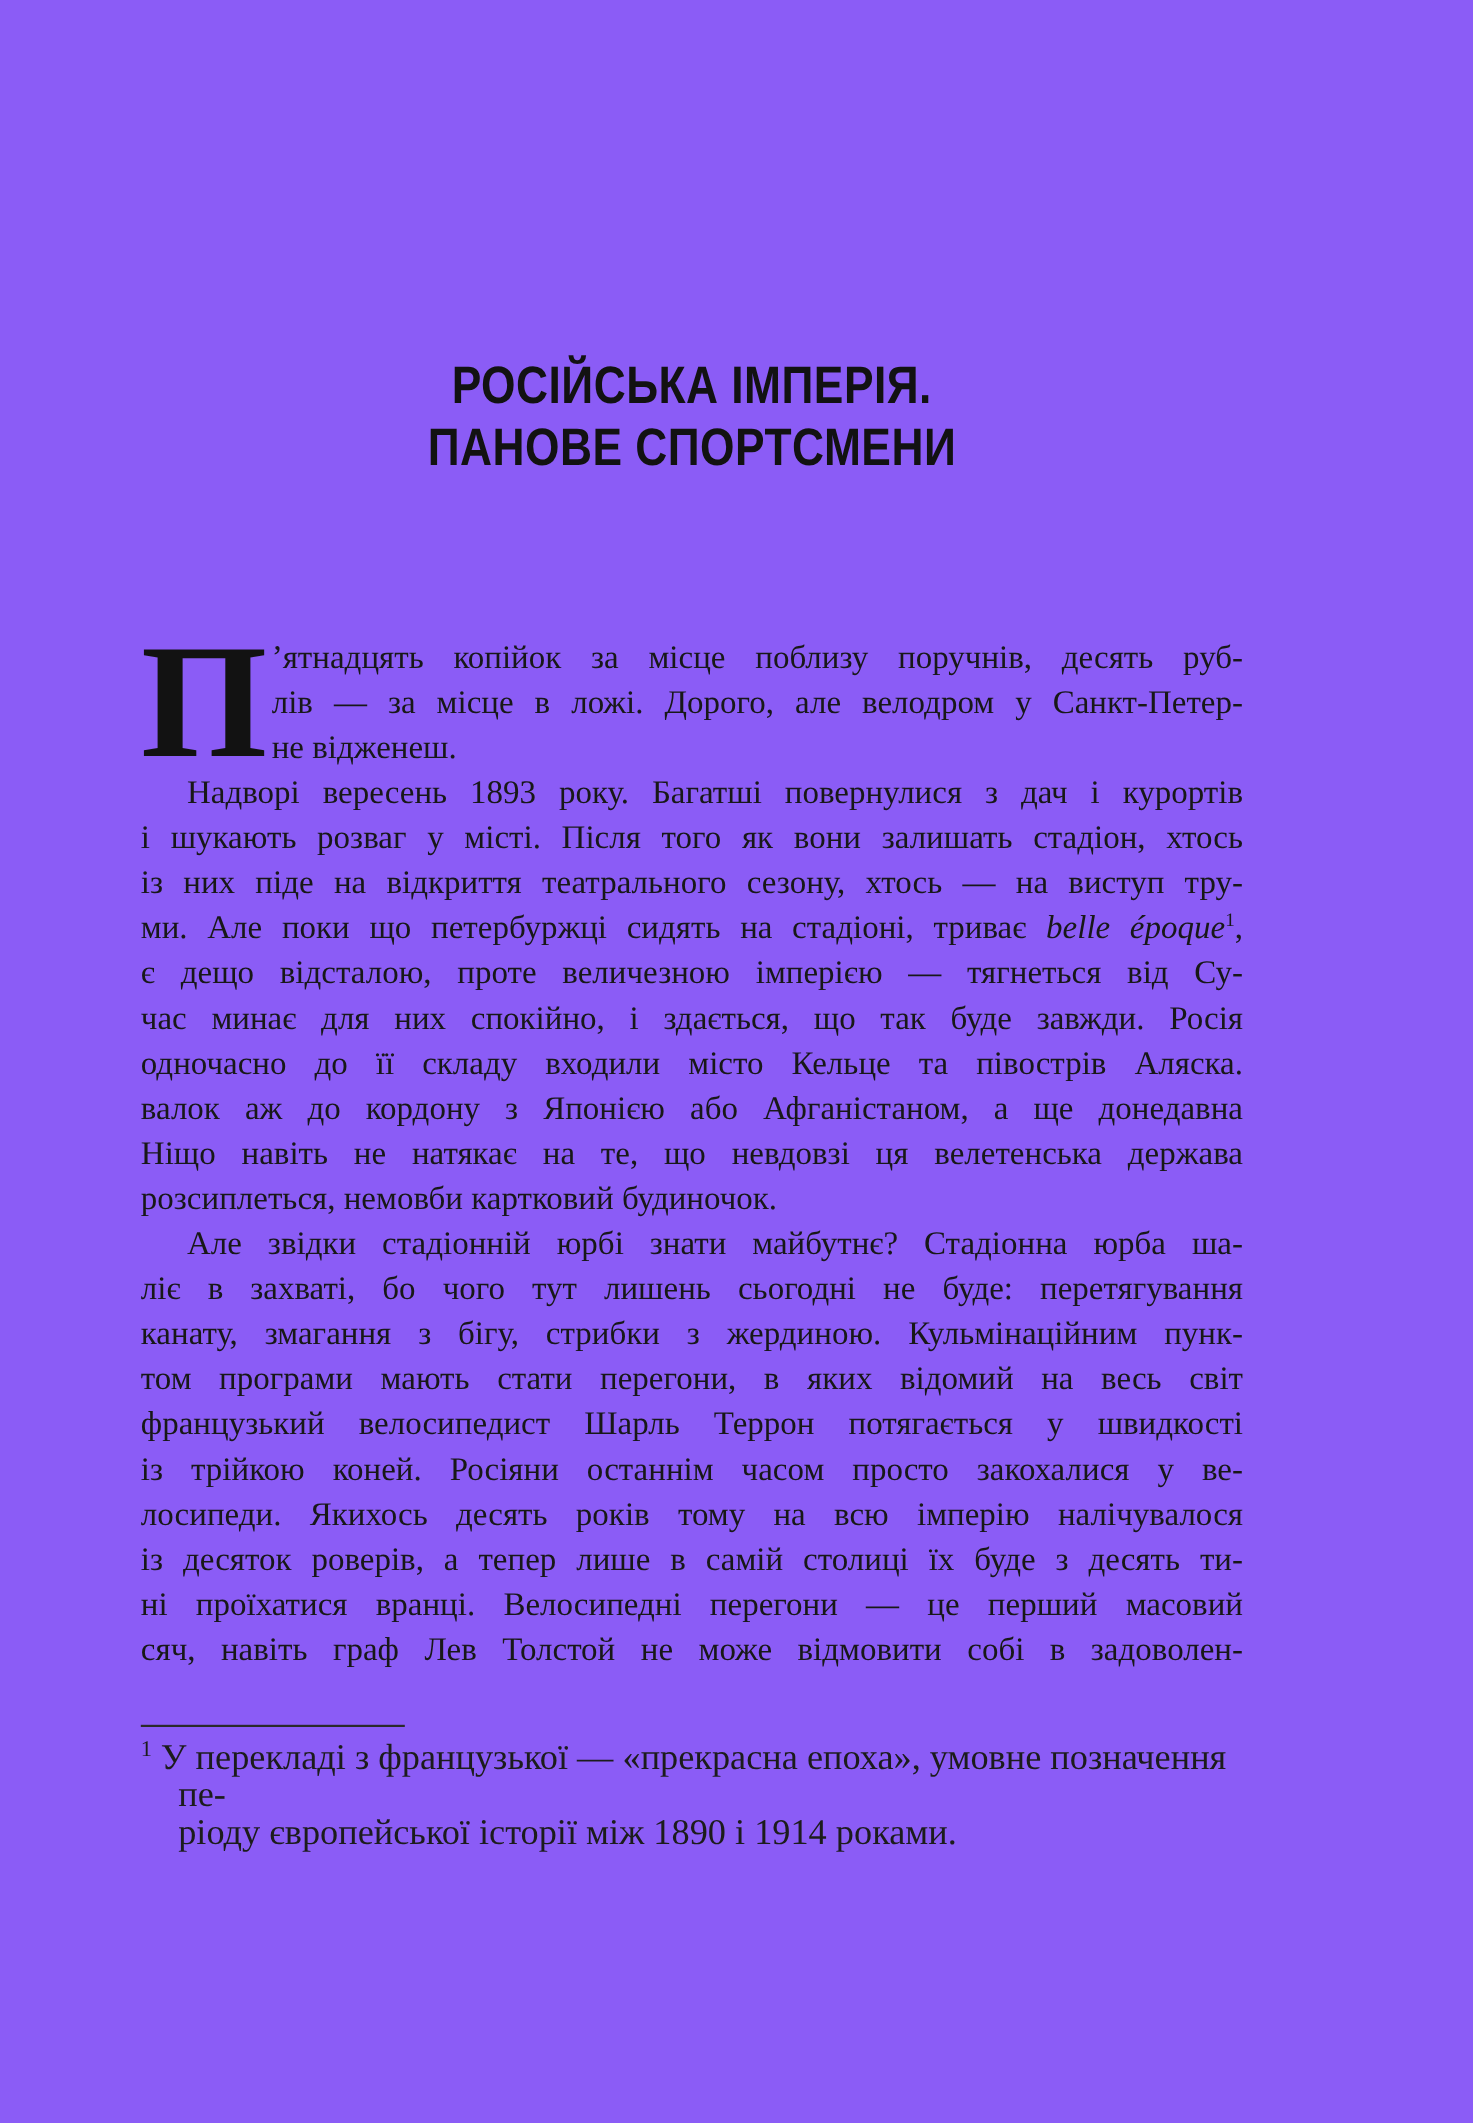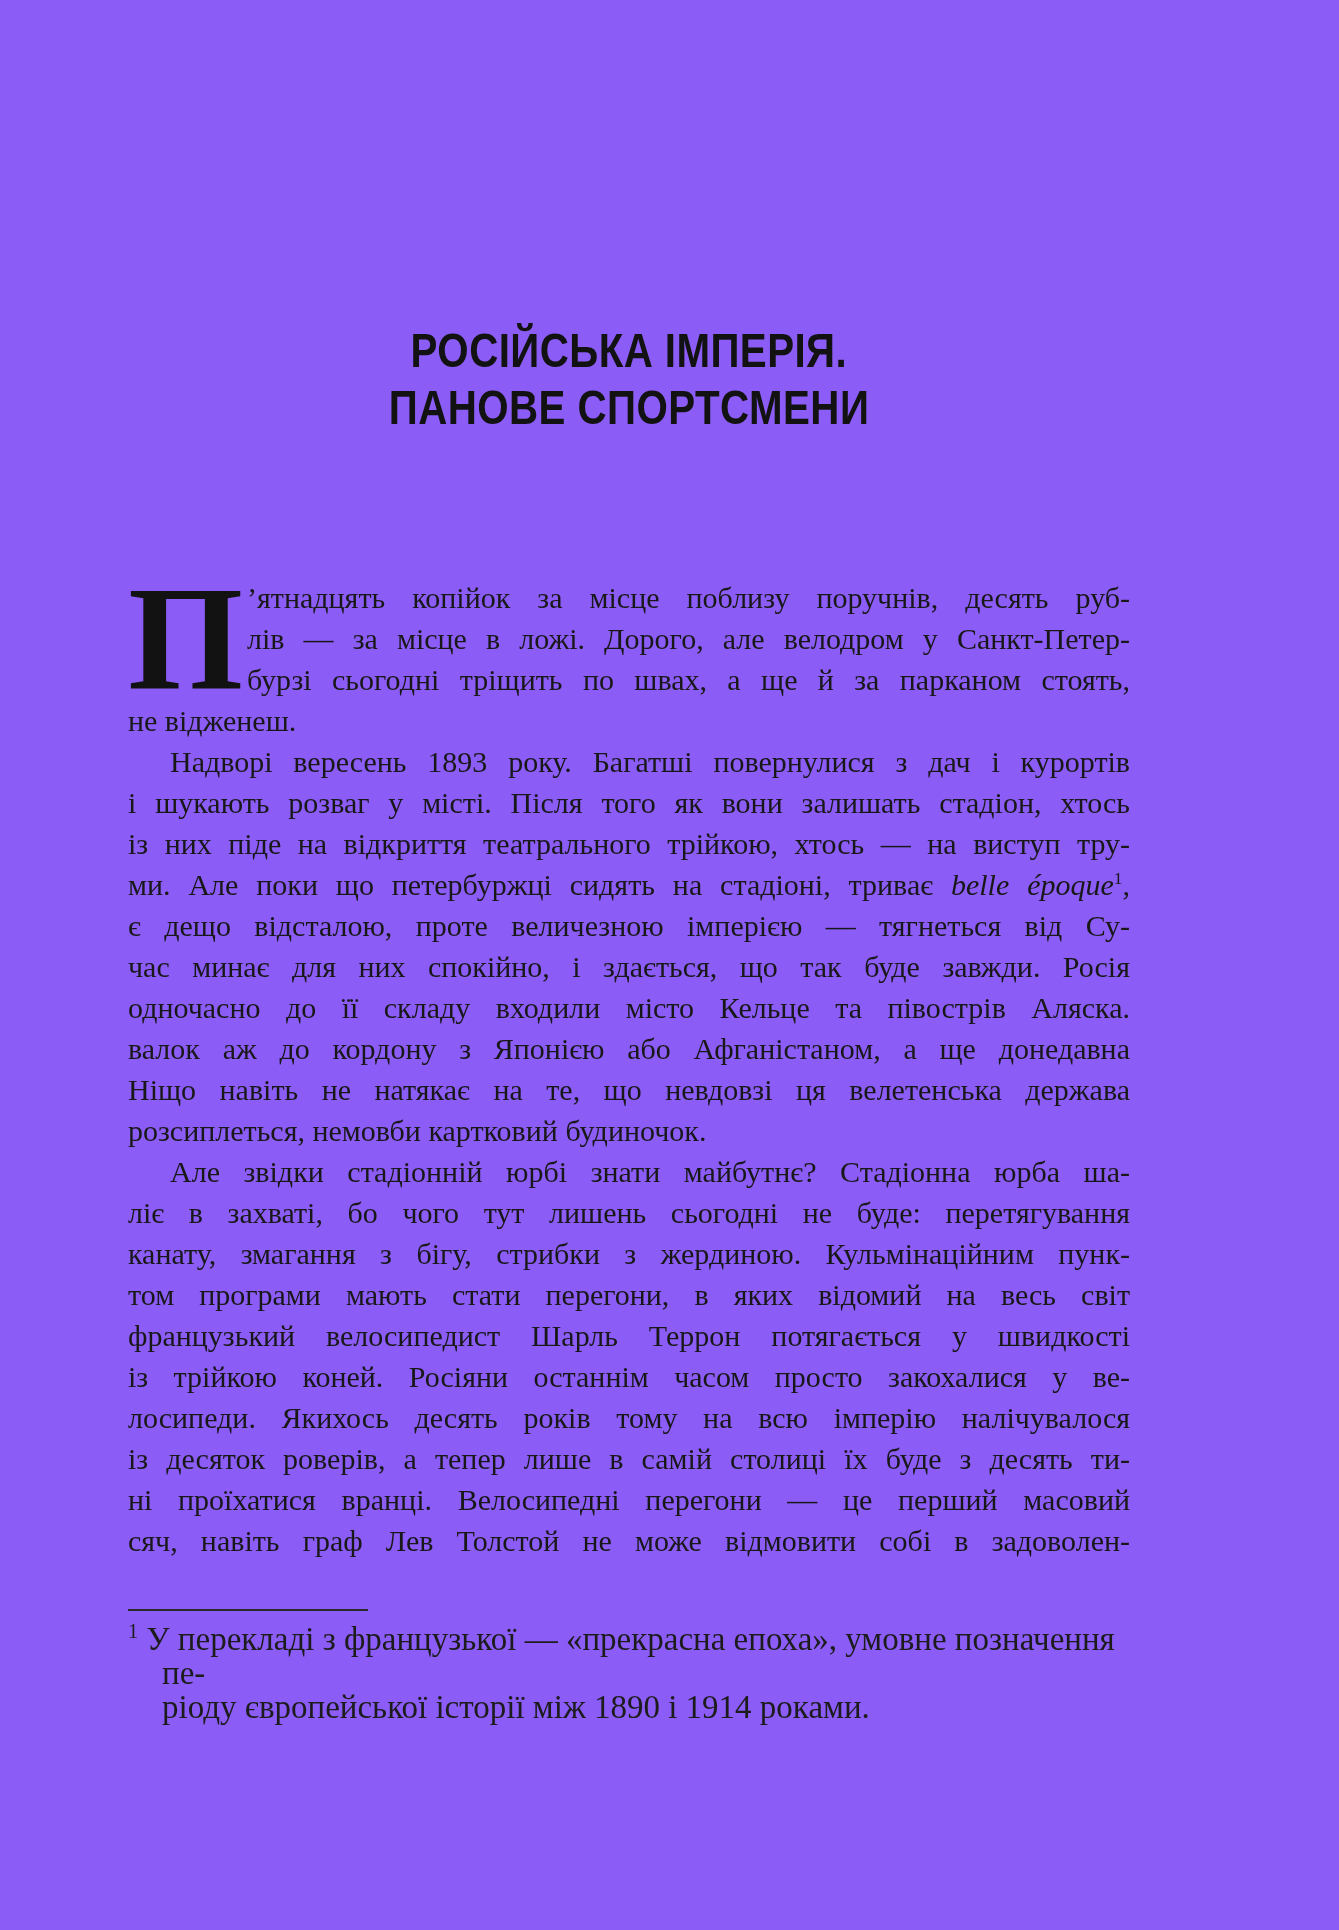--- a/index.html
+++ b/index.html
@@ -104,28 +104,27 @@
         <span class="condensed">ПАНОВЕ СПОРТСМЕНИ</span>
       </div>
     </h1>
 
     <div class="bodytext">
 
       <div class="paragraph">
         <span class="dropcap">П</span>
         <div class="line">’ятнадцять копійок за місце поблизу поручнів, десять руб-</div>
         <div class="line">лів — за місце в ложі. Дорого, але велодром у Санкт-Петер-</div>
-        <div class="line">бурзі сьогодні тріщить по швах, а ще й за парканом стоять,</div>
         <div class="line last">не відженеш.</div>
       </div>
 
       <div class="paragraph">
         <div class="line indent">Надворі вересень 1893 року. Багатші повернулися з дач і курортів</div>
         <div class="line">і шукають розваг у місті. Після того як вони залишать стадіон, хтось</div>
-        <div class="line">із них піде на відкриття театрального трійкою, хтось — на виступ тру-</div>
+        <div class="line">із них піде на відкриття театрального сезону, хтось — на виступ тру-</div>
         <div class="line"><span>ми. Але поки що петербуржці сидять на стадіоні, триває </span><i>belle époque</i><sup class="fnref">1</sup><span>,</span></div>
         <div class="line">є дещо відсталою, проте величезною імперією — тягнеться від Су-</div>
         <div class="line">час минає для них спокійно, і здається, що так буде завжди. Росія</div>
         <div class="line">одночасно до її складу входили місто Кельце та півострів Аляска.</div>
         <div class="line">валок аж до кордону з Японією або Афганістаном, а ще донедавна</div>
         <div class="line">Ніщо навіть не натякає на те, що невдовзі ця велетенська держава</div>
         <div class="line last">розсиплеться, немовби картковий будиночок.</div>
       </div>
 
       <div class="paragraph">

